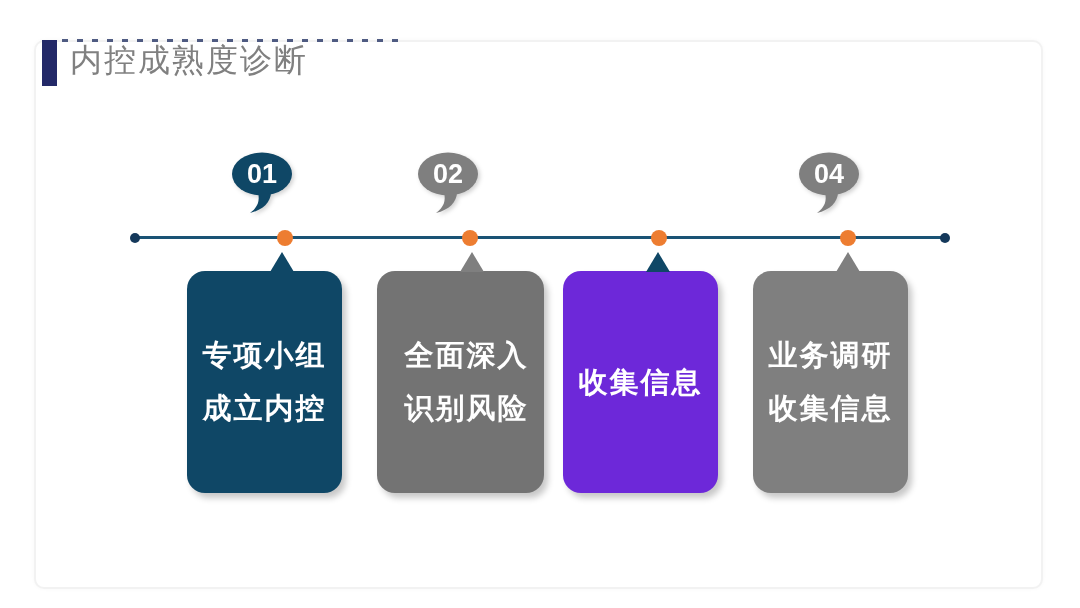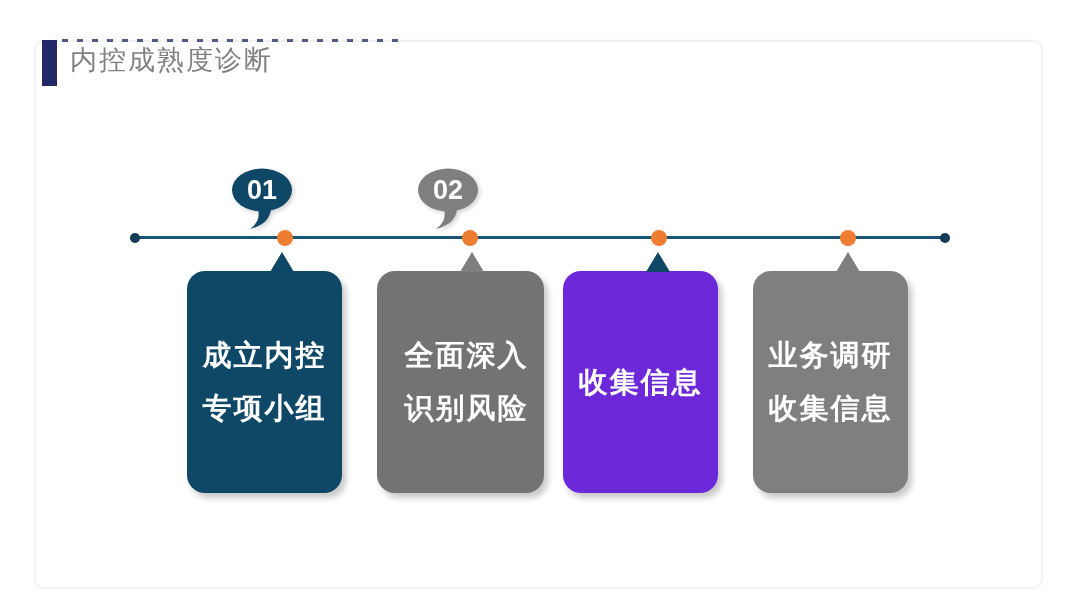--- a/index.html
+++ b/index.html
@@ -12,42 +12,42 @@
     position:absolute;left:34px;top:40px;width:1005px;height:545px;
     background:#ffffff;border:2px solid #f2f2f2;border-radius:10px;
     box-shadow:0 0 4px rgba(0,0,0,0.03);
   }
   
   .title-bar{
     position:absolute;left:42px;top:40px;width:15px;height:46px;
   }
   .title-text{
     position:absolute;left:70px;top:44px;
-    font-size:27px;letter-spacing:2px;line-height:32px;
+    font-size:32px;letter-spacing:2px;line-height:32px;
   }
   .title-dashes{
     position:absolute;left:62px;top:39px;width:345px;height:3px;
     background:repeating-linear-gradient(90deg,#32406e 0 6px,transparent 6px 15px);
     opacity:.85;
   }
   
   .timeline-line{
     position:absolute;left:135px;top:236px;width:810px;height:3px;border-radius:2px;
   }
   .endpoint-dot{
     position:absolute;width:10px;height:10px;border-radius:50%;top:233px;
   }
   .endpoint-dot.left{left:130px;}
   .endpoint-dot.right{left:940px;}
   .step-dot{
     position:absolute;top:230px;width:16px;height:16px;border-radius:50%;
   }
   
   .bubble{
-    position:absolute;top:168px;width:64px;height:66px;
+    position:absolute;top:152px;width:64px;height:66px;
     filter:drop-shadow(2px 2px 2px rgba(0,0,0,0.18));
   }
   .bubble svg{display:block;width:64px;height:66px;}
   .bubble text{font-family:"Liberation Sans","DejaVu Sans",sans-serif;}
   
   .card{
     position:absolute;top:271px;width:155px;height:222px;border-radius:18px;
     box-shadow:4px 5px 6px rgba(0,0,0,0.22);
     display:flex;flex-direction:column;align-items:center;justify-content:center;
   }
@@ -79,22 +79,22 @@
   <div class="bubble" style="left:230px;">
     <svg viewBox="0 0 64 66">
       <ellipse cx="32" cy="22" rx="30" ry="21.5" fill="#0F4766"></ellipse>
       <path d="M28 40 C30 49 28 55 20 61 C33 58 41 50 41 40 Z" fill="#0F4766"></path>
       <text x="32" y="31" text-anchor="middle" font-size="27" font-weight="bold" fill="#ffffff">01</text>
     </svg>
   </div>
   <div class="step-dot" style="left: 277px; background-color: rgb(237, 125, 49);"></div>
   <div class="card" style="left: 187px; background-color: rgb(15, 71, 102);">
     <div class="tail" style="border-bottom-color: rgb(15, 71, 102);"></div>
+    <div class="line">专项小组</div>
     <div class="line">成立内控</div>
-    <div class="line">专项小组</div>
   </div>
 
   <div class="bubble" style="left:416px;text-align:center;">
     <svg viewBox="0 0 64 66">
       <ellipse cx="32" cy="22" rx="30" ry="21.5" fill="#7F7F7F"></ellipse>
       <path d="M28 40 C30 49 28 55 20 61 C33 58 41 50 41 40 Z" fill="#7F7F7F"></path>
       <text x="32" y="31" text-anchor="middle" font-size="27" font-weight="bold" fill="#ffffff">02</text>
     </svg>
   </div>
   <div class="step-dot" style="left: 462px; background-color: rgb(237, 125, 49);"></div>
@@ -103,20 +103,27 @@
     <div class="line">全面深入</div>
     <div class="line">识别风险</div>
   </div>
 
   <div class="step-dot" style="left: 651px; background-color: rgb(237, 125, 49);"></div>
   <div class="card" style="left: 563px; background-color: #6d28d9;">
     <div class="tail" style="border-bottom-color: rgb(15, 71, 102);"></div>
     <div class="line">收集信息</div>
   </div>
 
+  <div class="bubble" style="left:797px;">
+    <svg viewBox="0 0 64 66">
+      <ellipse cx="32" cy="22" rx="30" ry="21.5" fill="#7F7F7F"></ellipse>
+      <path d="M28 40 C30 49 28 55 20 61 C33 58 41 50 41 40 Z" fill="#7F7F7F"></path>
+      <text x="32" y="31" text-anchor="middle" font-size="27" font-weight="bold" fill="#ffffff">04</text>
+    </svg>
+  </div>
   <div class="step-dot" style="left: 840px; background-color: rgb(237, 125, 49);"></div>
   <div class="card" style="left: 753px; background-color: rgb(127, 127, 127);">
     <div class="tail" style="border-bottom-color: rgb(127, 127, 127);"></div>
     <div class="line">业务调研</div>
     <div class="line">收集信息</div>
   </div>
 
 </div>
 
 </body></html>

